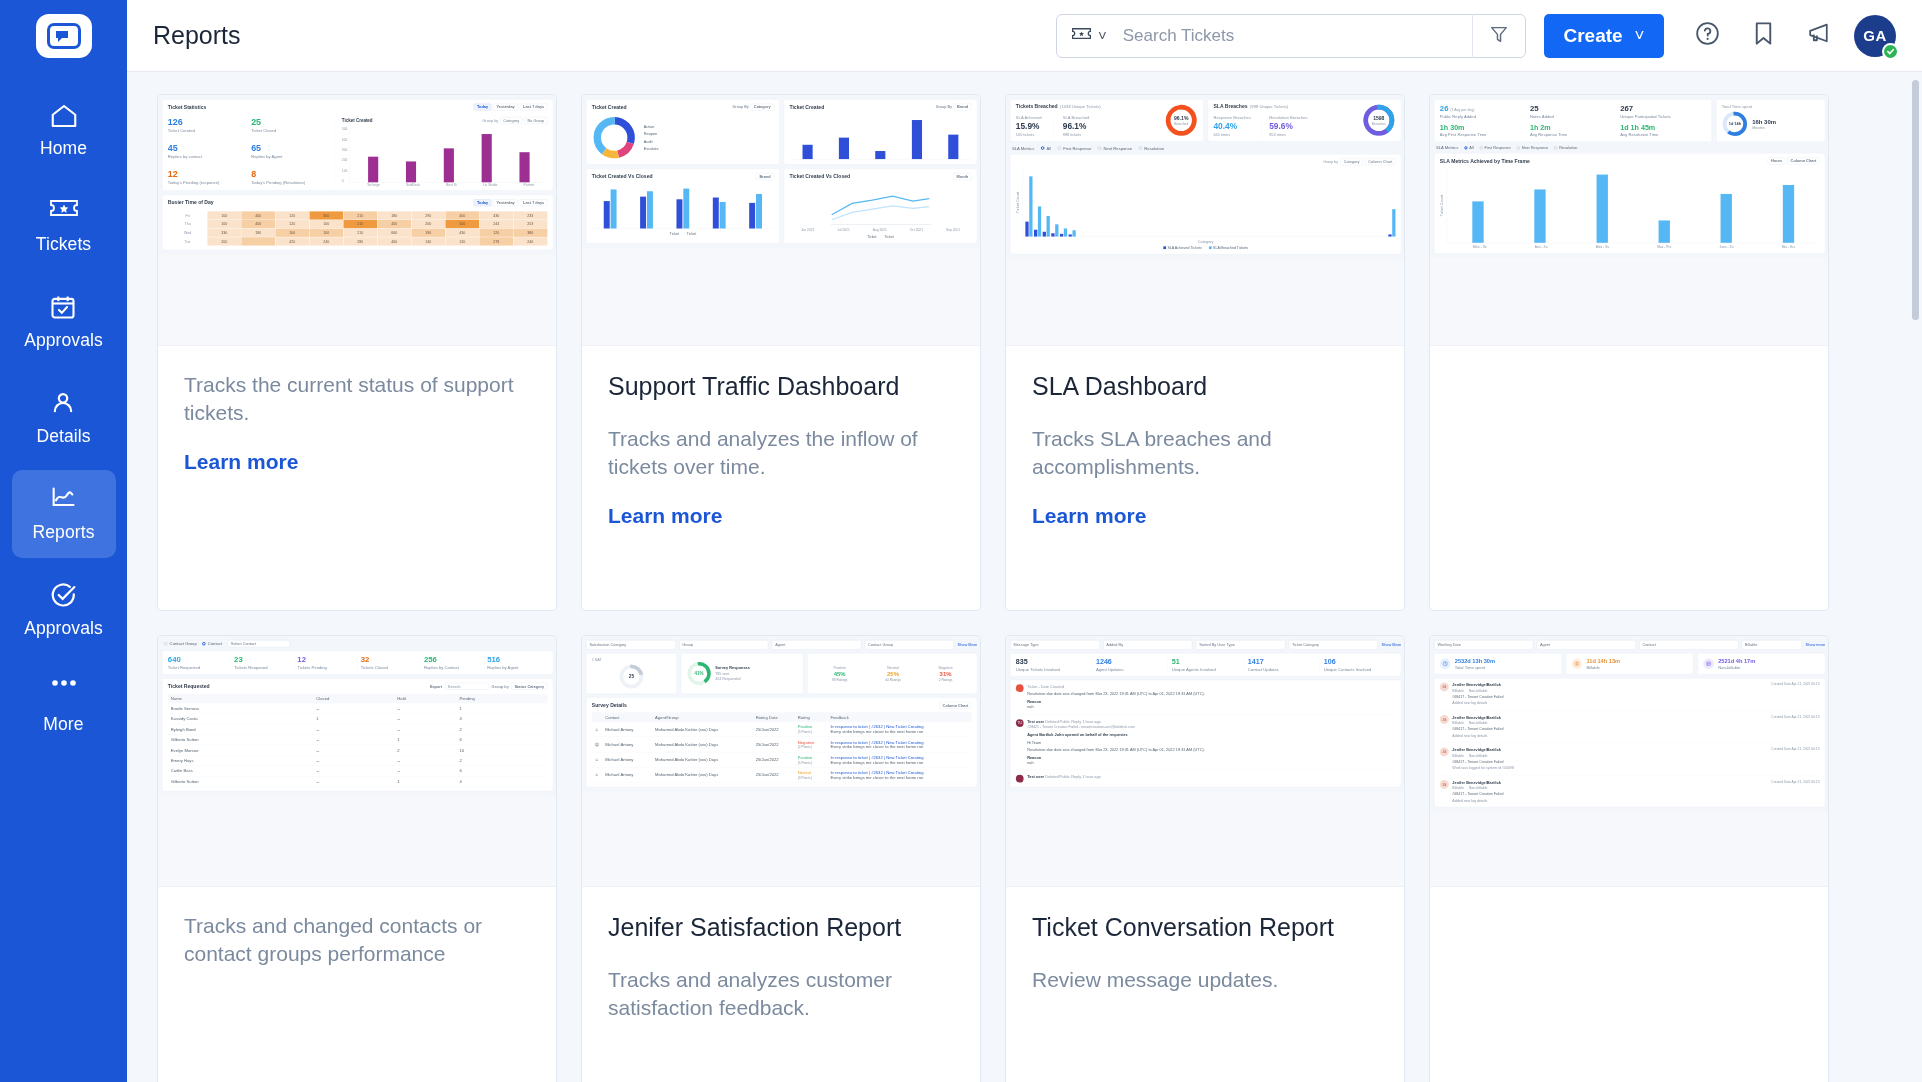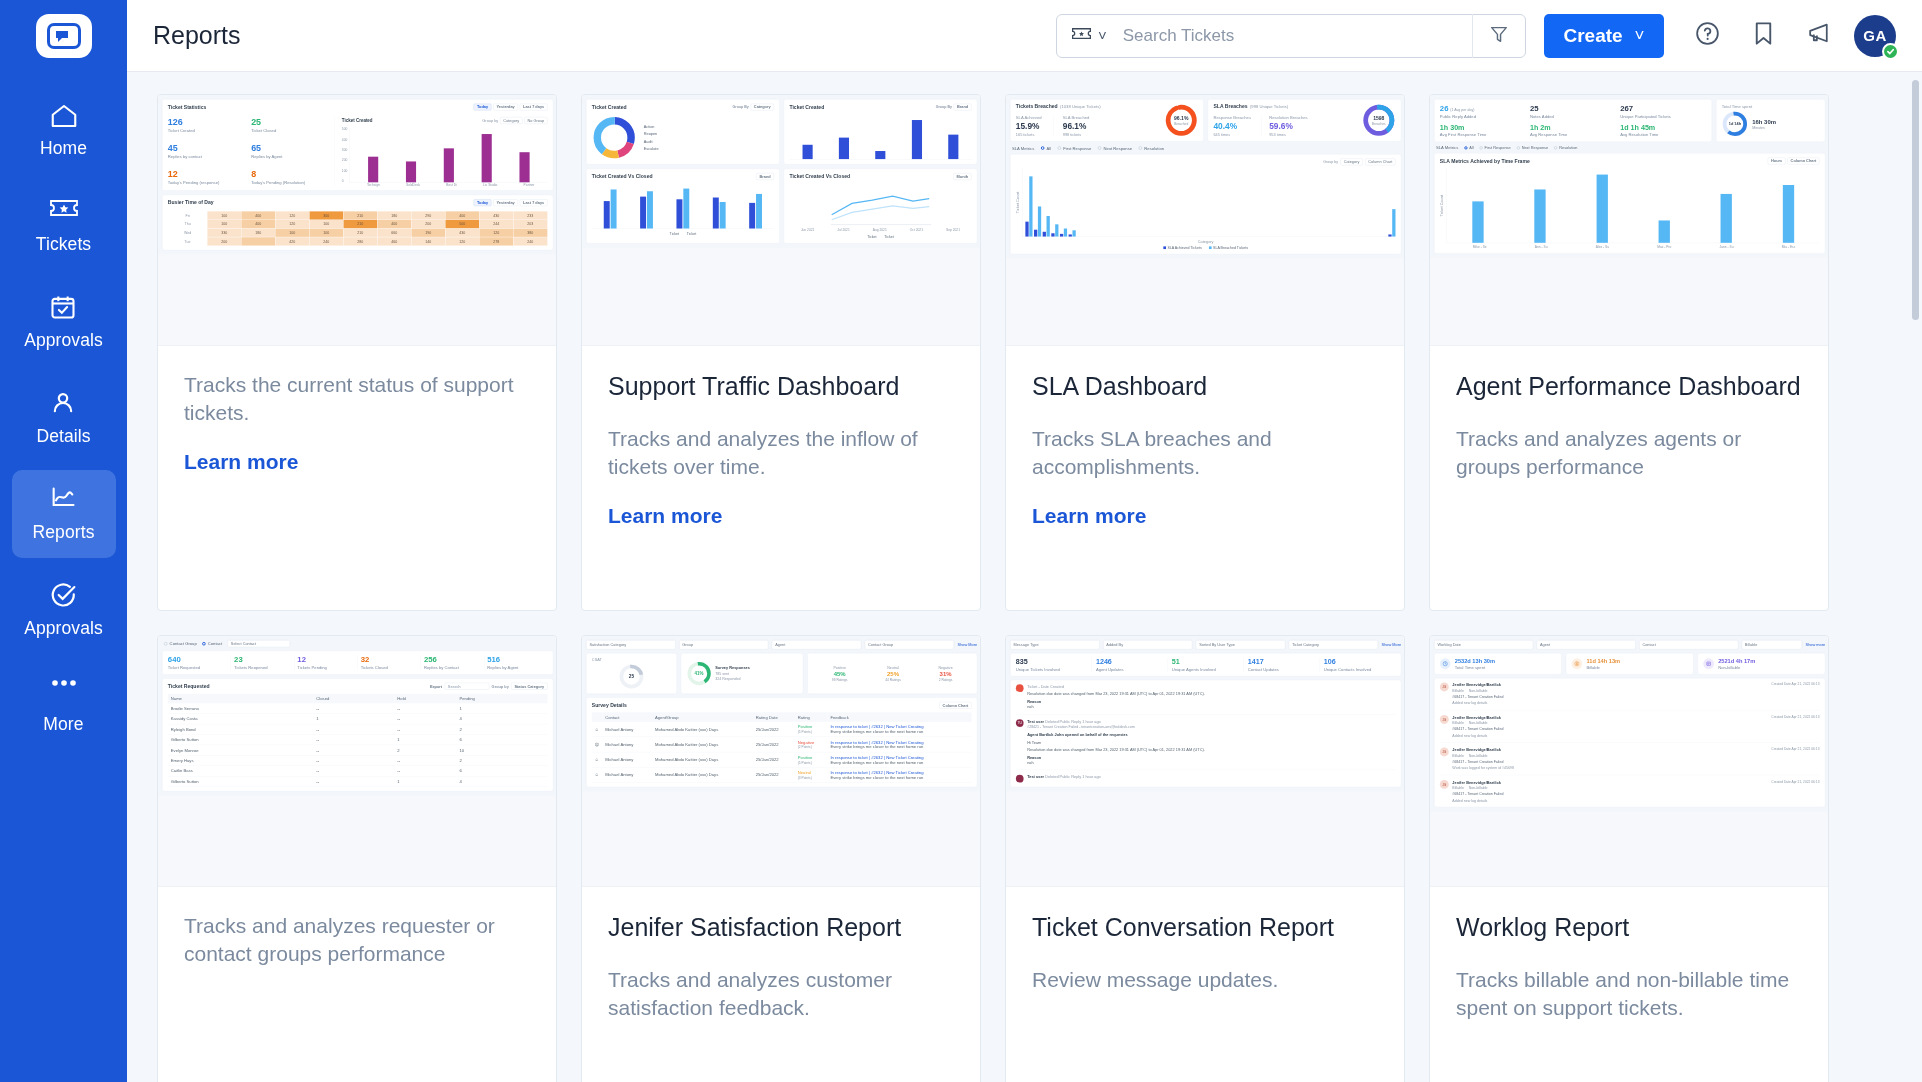--- a/index.html
+++ b/index.html
@@ -848,25 +848,20 @@
                   <span>Mike - Se</span>
                   <span>Ann - Su</span>
                   <span>Alex - Su</span>
                   <span>Max - Pro</span>
                   <span>Jane - Su</span>
                   <span>Mia - Esc</span>
                 </div>
               </div>
             </div>
           </div>
-          <div class="card-body">
-            <div class="card-title">Agent Performance Dashboard</div>
-            <div class="card-desc">Tracks and analyzes agents or groups performance</div>
-            <div class="learn-more"></div>
-          </div>
         </div>
 
         <div class="card">
           <div class="thumb">
             <div class="thumb-inner">
               <div style="display:flex;align-items:center;gap:18px;margin-bottom:12px;padding-left:6px">
                 <span style="display:flex;align-items:center;gap:7px">
                     <span style="width:12px;height:12px;border-radius:50%;border:2px solid #c3ccd8;display:inline-block"></span>
                     <span style="font-size:14px;color:#5a6878">Contact Group</span>
                   </span>
@@ -967,21 +962,21 @@
                         <td>--</td>
                         <td>1</td>
                         <td>4</td>
                       </tr>
                 </tbody>
                   </table>
               </div>
             </div>
           </div>
           <div class="card-body">
-            <div class="card-desc">Tracks and analyzes requester or contact groups performance</div>
+            <div class="card-desc">Tracks and changed contacts or contact groups performance</div>
             <div class="learn-more"></div>
           </div>
         </div>
 
         <div class="card">
           <div class="thumb">
             <div class="thumb-inner">
               <div style="display:flex;gap:12px;align-items:center;margin-bottom:12px">
                 <span class="pill" style="flex:1;padding:7px 10px">Satisfaction Category</span>
                 <span class="pill" style="flex:1;padding:7px 10px">Group</span>
@@ -1256,23 +1251,18 @@
                         <span style="font-size:12px;color:#8d99a9">Non-billable</span>
                       </div>
                     <div style="font-size:12px;color:#5a6878;margin-top:6px">#68417 - Tenant Creation Failed</div>
                     <div style="font-size:12px;color:#8d99a9;margin-top:8px">Added new log details</div>
                   </div>
                   <div style="font-size:11px;color:#8d99a9;white-space:nowrap">Created Date Apr 21, 2022 06:13</div>
                 </div>
               </div>
             </div>
           </div>
-          <div class="card-body">
-            <div class="card-title">Worklog Report</div>
-            <div class="card-desc">Tracks billable and non-billable time spent on support tickets.</div>
-            <div class="learn-more"></div>
-          </div>
         </div>
 
       </div>
     </section>
   </div>
 </div>
 
 </body></html>

